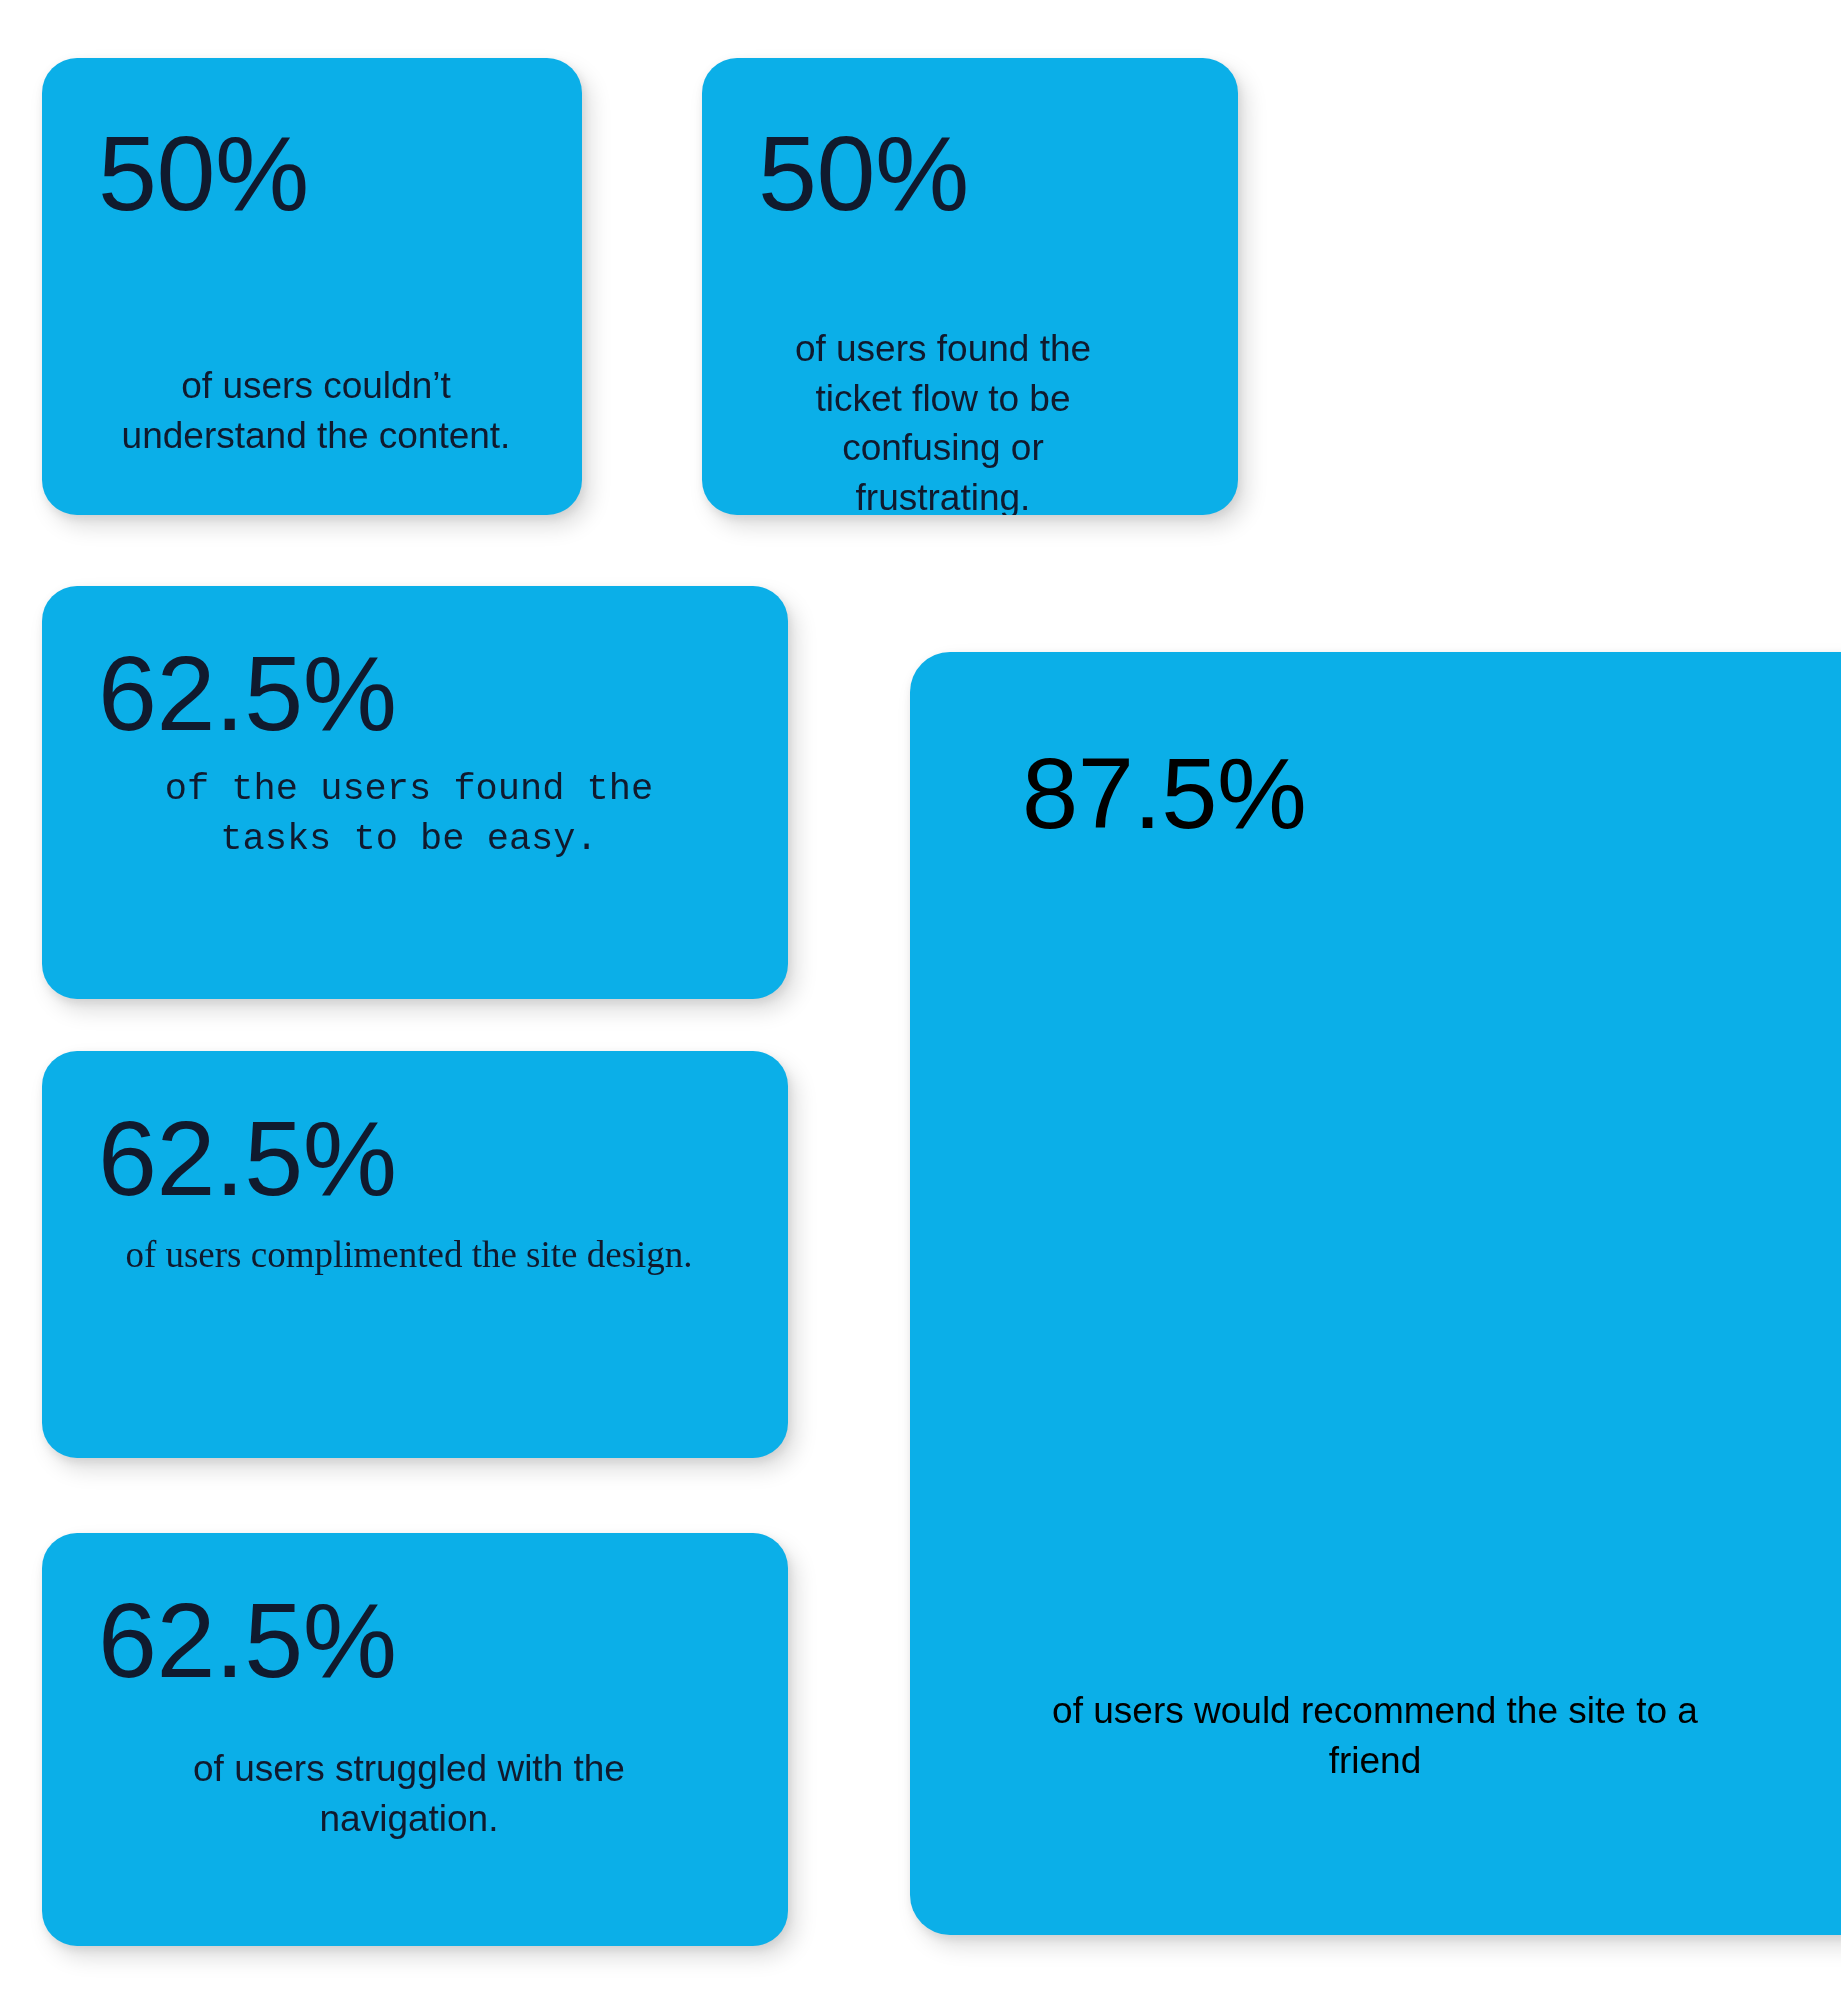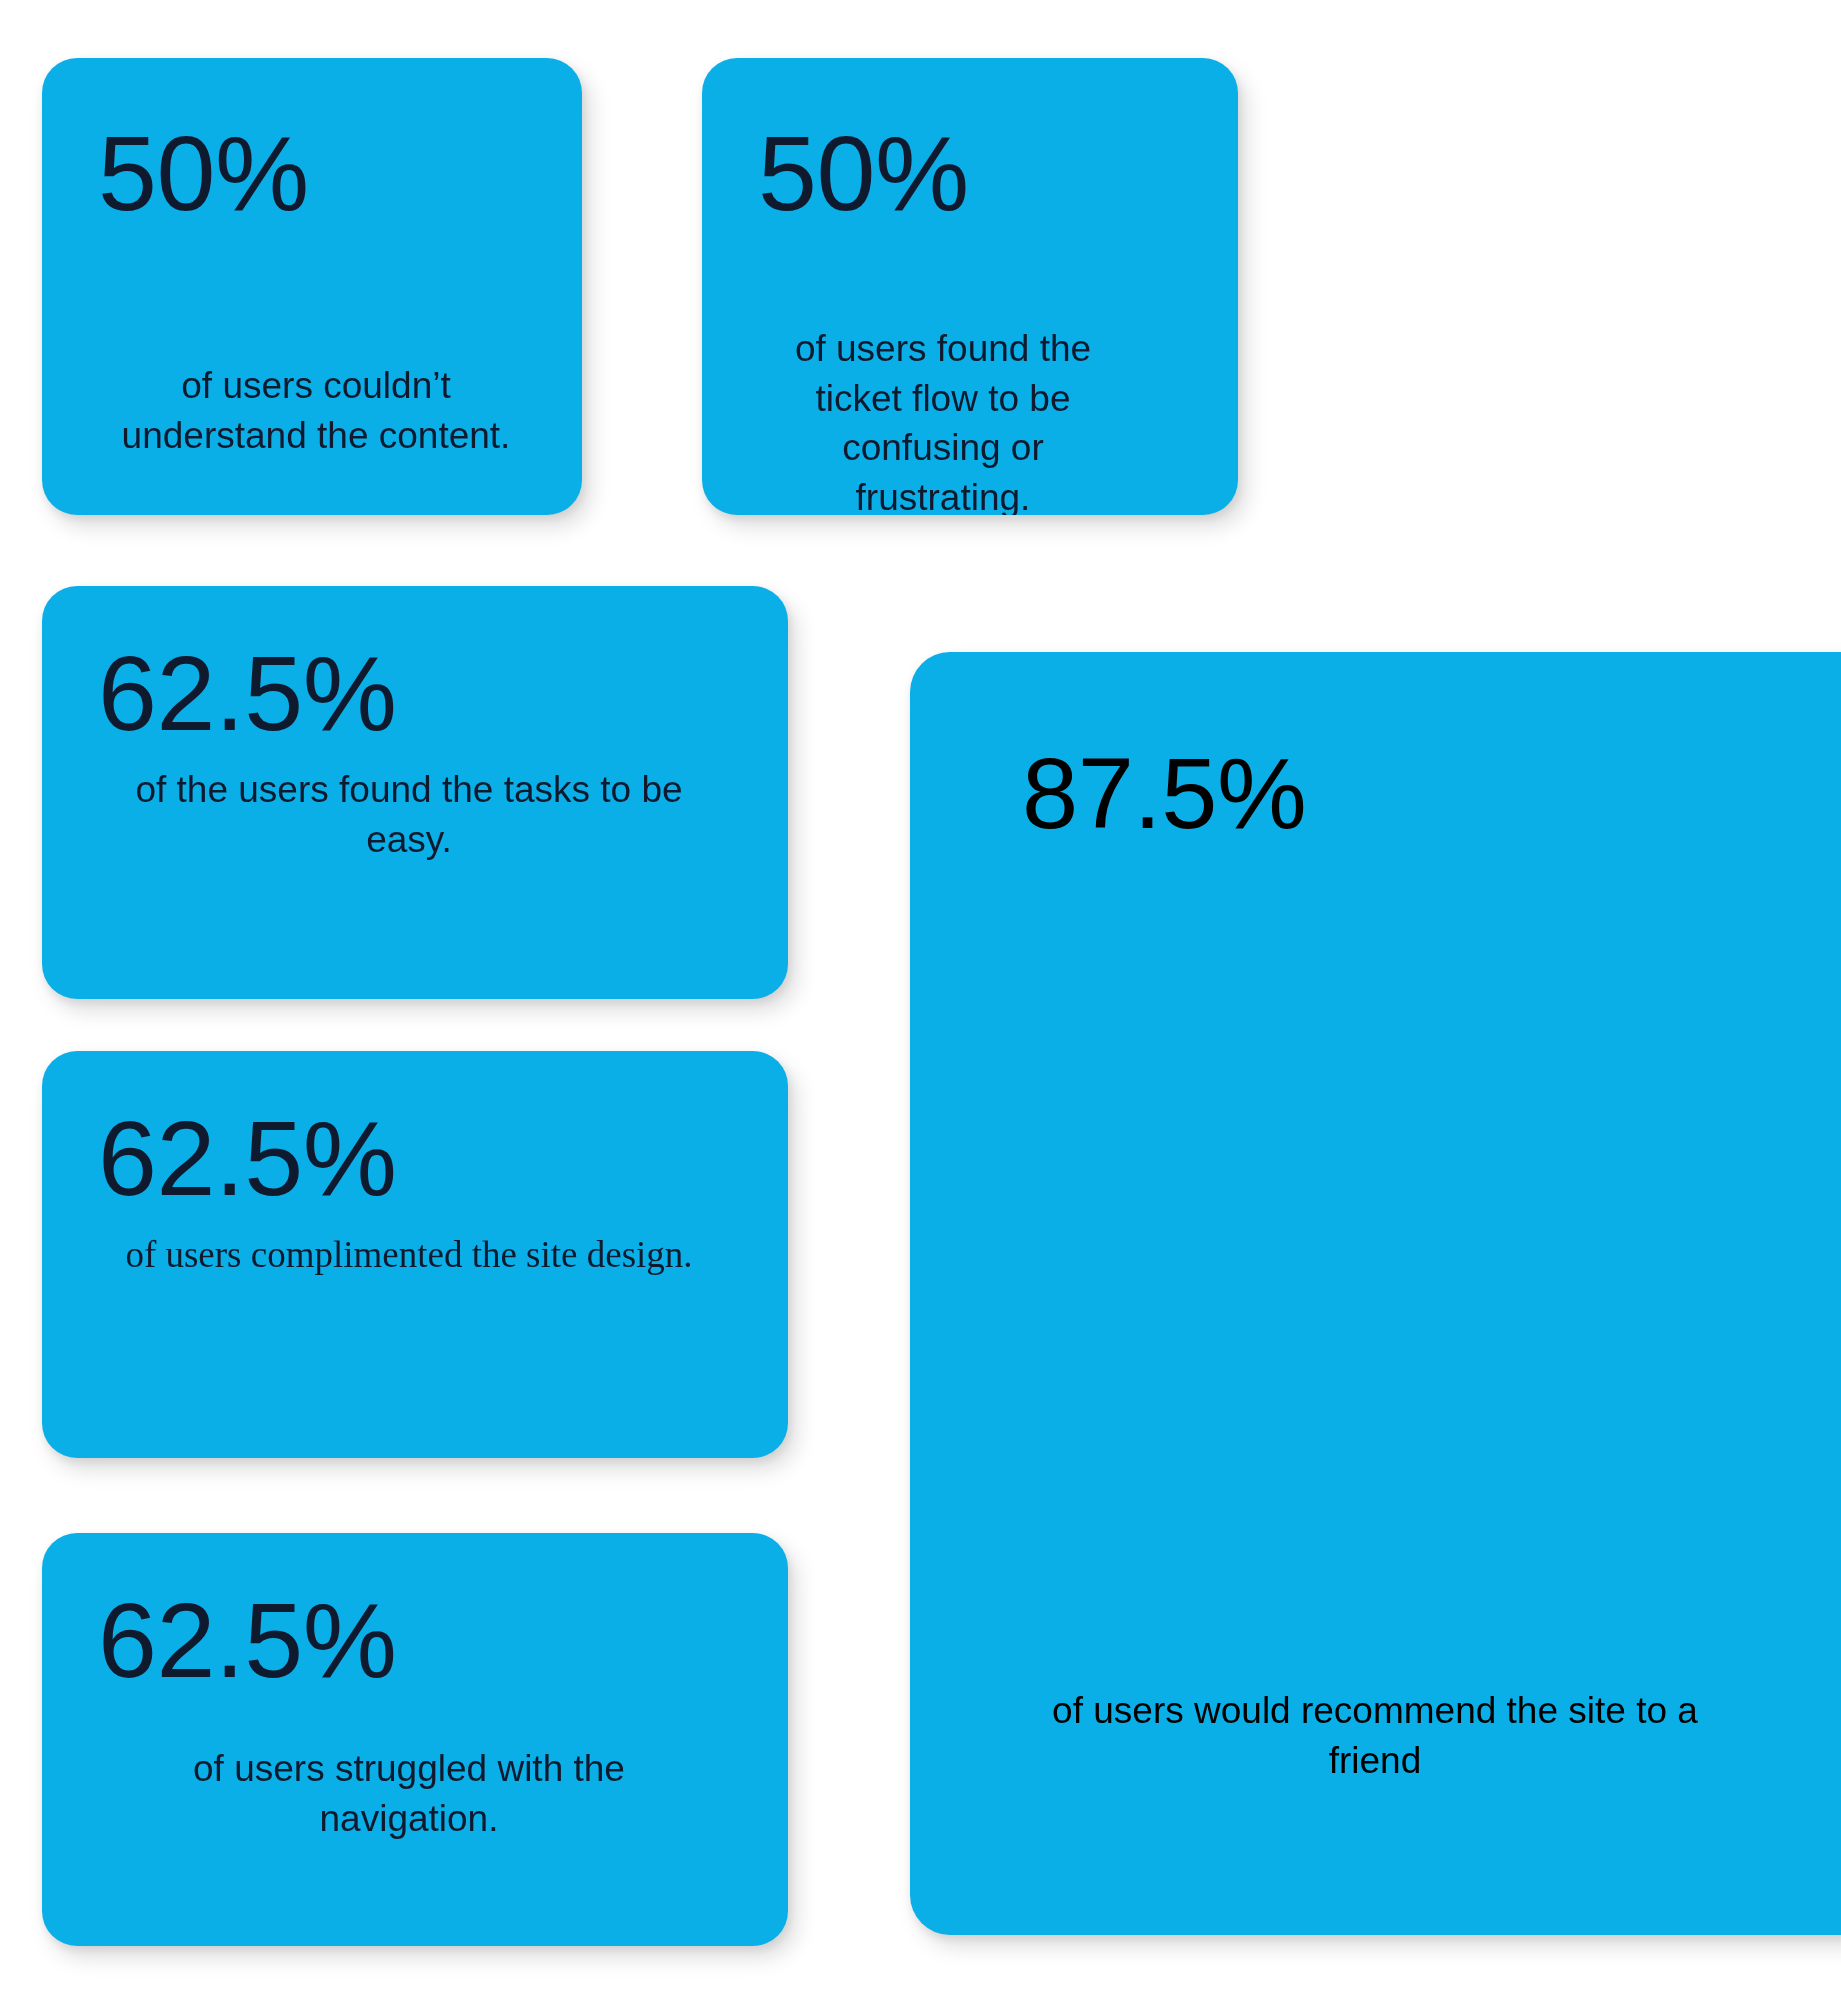--- a/index.html
+++ b/index.html
@@ -84,20 +84,21 @@
     width: 746px; height: 413px;
   }
   #card-tasks-easy .stat-value {
     left: 56px; top: 54px;
     font-size: 106px;
   }
   #card-tasks-easy .stat-desc {
     left: 76px; top: 179px;
     width: 582px;
     font-size: 37px;
+    font-family: Liberation Mono, monospace;
   }
 
   
   #card-site-design {
     left: 42px; top: 1051px;
     width: 746px; height: 407px;
   }
   #card-site-design .stat-value {
     left: 56px; top: 54px;
     font-size: 106px;

